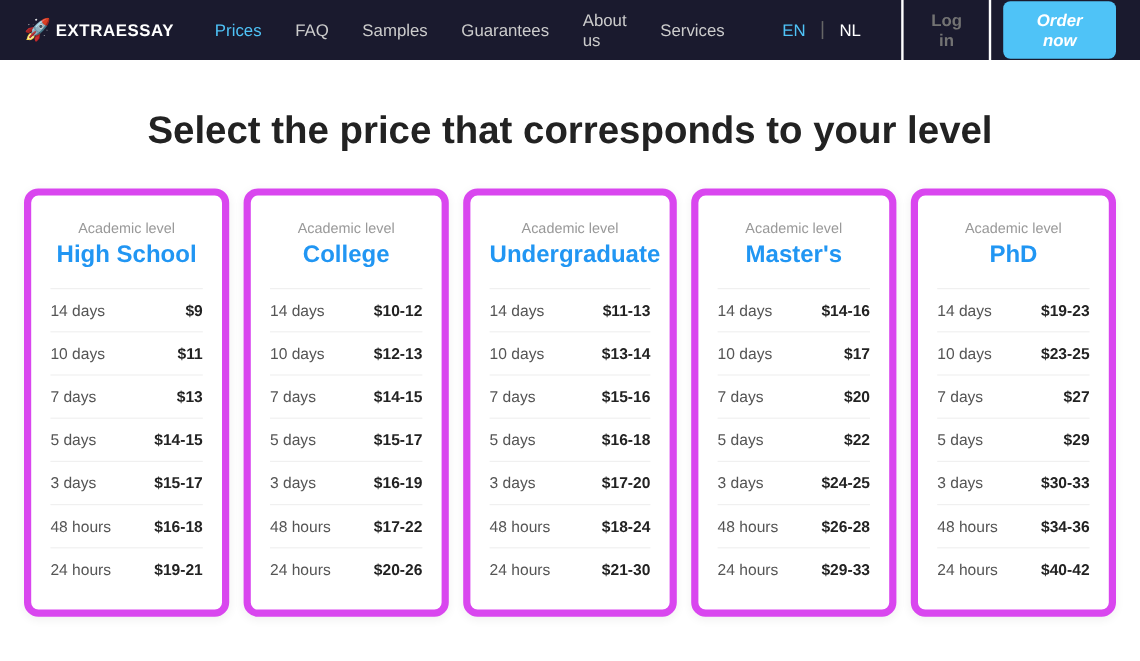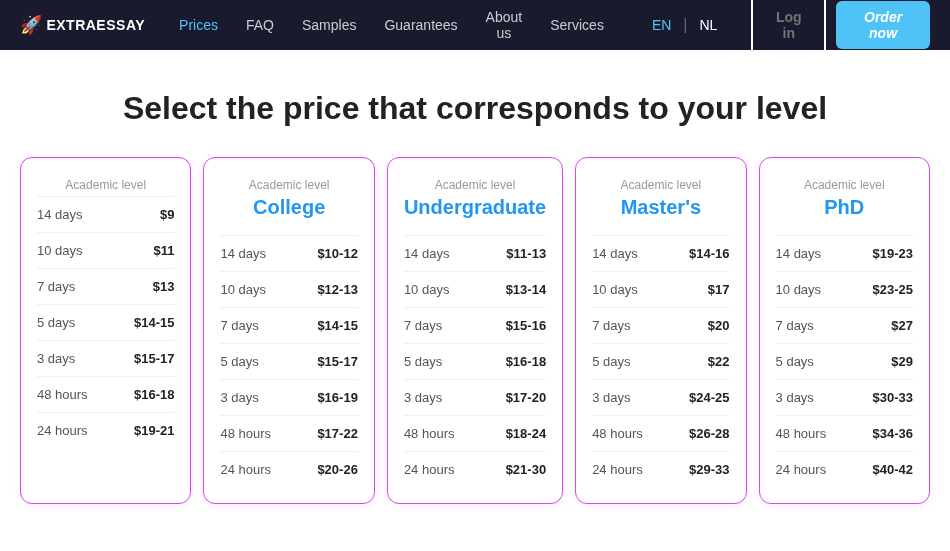--- a/index.html
+++ b/index.html
@@ -35,21 +35,20 @@
     }
     .nav-link {
       color: #ccc;
       text-decoration: none;
       font-size: 14px;
       padding: 0 14px;
       height: 50px;
       display: flex;
       align-items: center;
       cursor: pointer;
-      text-align: center;
     }
     .nav-link.active { color: #4fc3f7; }
     .nav-lang {
       display: flex;
       align-items: center;
       gap: 8px;
       margin: 0 30px;
     }
     .lang-btn {
       color: #fff;
@@ -95,21 +94,21 @@
     }
 
     
     .cards-container {
       display: flex;
       gap: 12px;
       justify-content: center;
     }
     .card {
       background: #fff;
-      border: 1px solid #d946ef;
+      border: 6px solid #d946ef;
       border-radius: 12px;
       padding: 20px 16px 16px;
       width: 178px;
       box-shadow: 0 2px 8px rgba(0,0,0,0.06);
     }
     .card-academic-label {
       text-align: center;
       color: #999;
       font-size: 12px;
       margin-bottom: 4px;
@@ -158,20 +157,21 @@
   <button class="btn-login">Log in</button>
   <button class="btn-order">Order now</button>
 </nav>
 
 <div class="main">
   <h1 class="page-title">Select the price that corresponds to your level</h1>
   <div class="cards-container">
 
   <div class="card">
         <div class="card-academic-label">Academic level</div>
+        <div class="card-level">High School</div>
         <div class="price-row">
           <span class="days-label">14 days</span>
           <span class="price-value">$9</span>
         </div>
         <div class="price-row">
           <span class="days-label">10 days</span>
           <span class="price-value">$11</span>
         </div>
         <div class="price-row">
           <span class="days-label">7 days</span>

